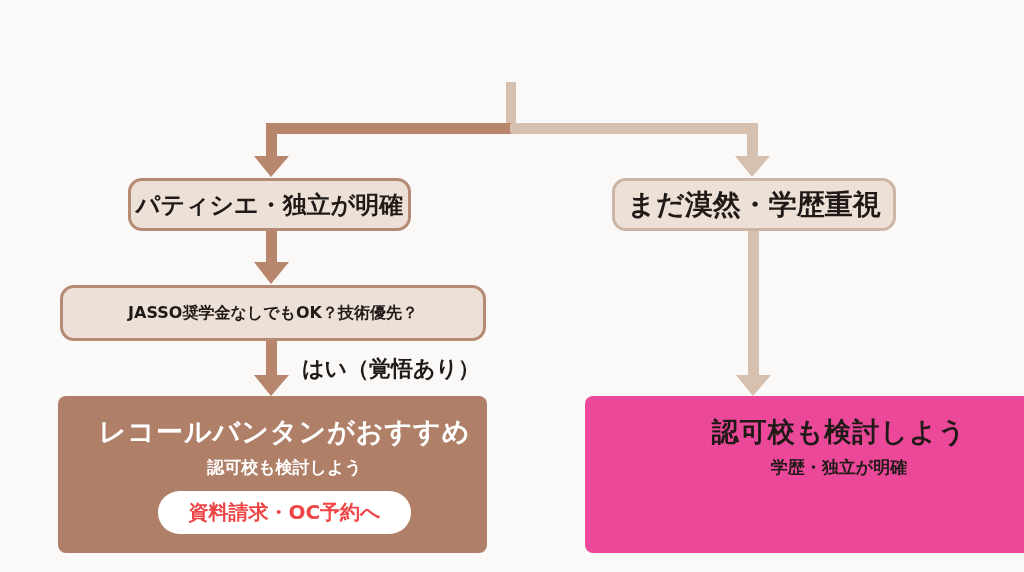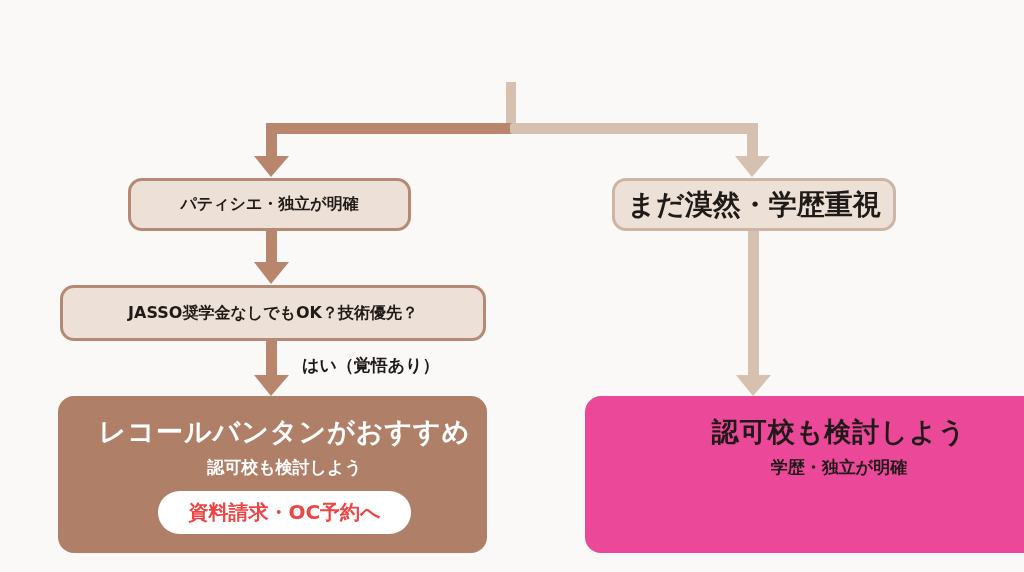--- a/index.html
+++ b/index.html
@@ -16,30 +16,30 @@
       display: flex; align-items: center; justify-content: center;
       font-weight: bold; color: #1f1a17; white-space: nowrap;
     }
     .q-node {
       background: #ede0d6;
       border: 3px solid #b58a74;
       border-radius: 14px;
     }
     .q-node.light { border-color: #cdb5a5; }
     #n-top { left: 325px; top: 28px; width: 372px; height: 55px; font-size: 20px; }
-    #n-left { left: 128px; top: 178px; width: 283px; height: 53px; font-size: 16px; }
+    #n-left { left: 128px; top: 178px; width: 283px; height: 53px; font-size: 24px; }
     #n-right { left: 612px; top: 178px; width: 284px; height: 53px; font-size: 28px; }
     #n-jasso { left: 60px; top: 285px; width: 426px; height: 56px; font-size: 16px; }
     .edge-label {
       position: absolute; left: 302px; top: 354px;
-      font-size: 17px; font-weight: bold; color: #1f1a17; white-space: nowrap;
+      font-size: 22px; font-weight: bold; color: #1f1a17; white-space: nowrap;
     }
     .result {
       position: absolute; box-sizing: border-box;
-      border-radius: 16px;
+      border-radius: 8px;
       display: flex; flex-direction: column; align-items: center; padding-left: 24px;
     }
     #r-left { left: 58px; top: 396px; width: 429px; height: 157px; background: #b07f67; color: #ffffff; }
     #r-right { left: 541px; top: 396px; width: 484px; height: 157px; background: #ec4899; color: #1f1a17; margin-left: 44px; }
     .r-title { font-size: 27px; font-weight: bold; margin-top: 18px; letter-spacing: 1px; }
     .r-sub { font-size: 17px; font-weight: bold; margin-top: 6px; }
     .r-btn {
       margin-top: 12px; border-radius: 22px; height: 43px;
       display: flex; align-items: center; justify-content: center;
       font-size: 20px; font-weight: bold; box-sizing: border-box;

